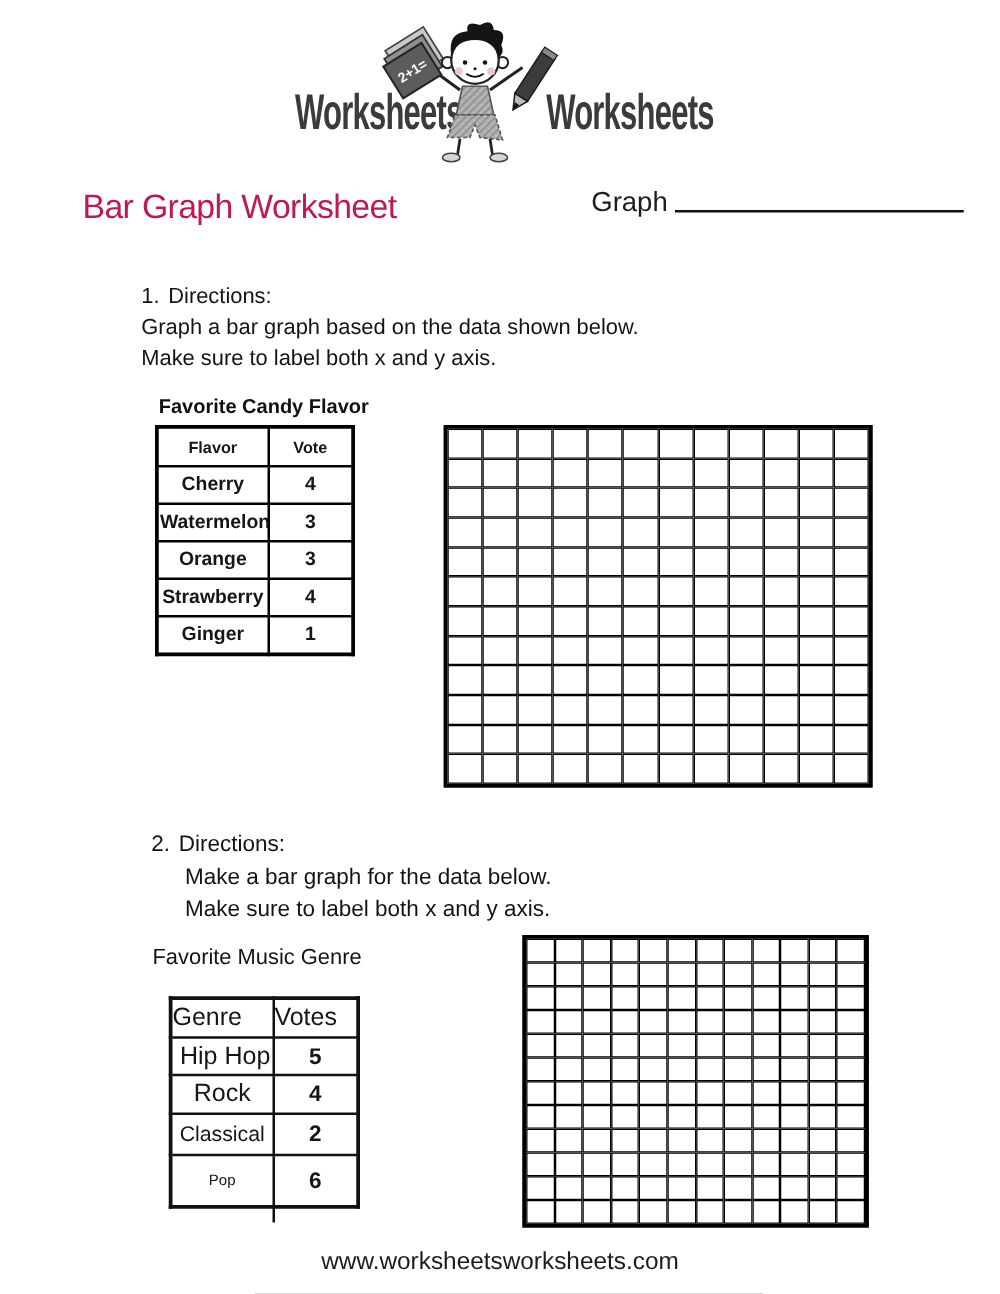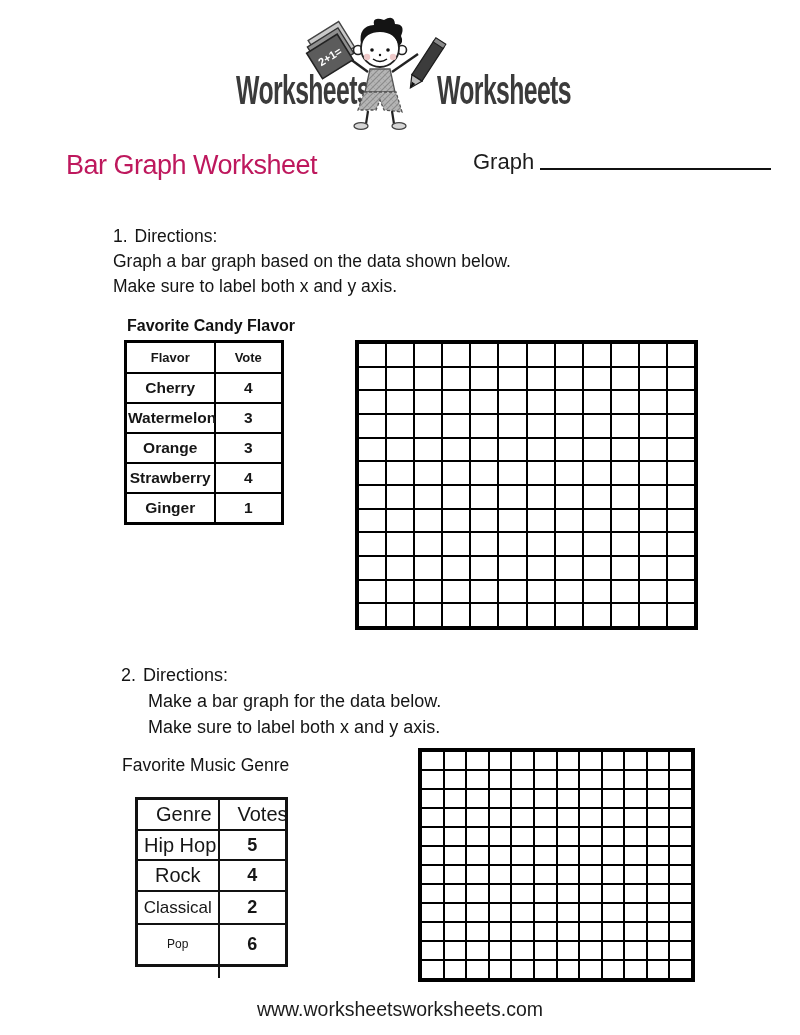--- a/index.html
+++ b/index.html
@@ -56,21 +56,21 @@
   .graph-grid.g1 { left:355px; top:340px; width:337px; height:284px; }
   .graph-grid.g2 { left:418px; top:748px; width:271px; height:228px; }
   .grid-cell { background:#fff; border:1px solid #000; }
 
   
   .music-label { position:absolute; left:122px; top:755px; font-size:17.5px; color:#141414; }
   .music-block { position:absolute; left:135px; top:797px; }
   .music-table { width:150px; }
   .music-table, .music-table td, .music-table th { border:2px solid #111; }
   .music-table { border-width:3px; }
-  .music-table th { font-size:20px; font-weight:normal; text-align:left; padding-left:18px; height:27px; }
+  .music-table th { font-size:20px; font-weight:normal; text-align:left; padding-left:0; height:27px; }
   .music-table td { text-align:center; }
   .music-col1 { width:82px; } .music-col2 { width:68px; }
   .music-table td.genre { font-size:20px; }
   .music-table tr.r-classical td.genre { font-size:17px; }
   .music-table tr.r-pop td.genre { font-size:12px; }
   .music-table td.votes { font-size:18px; font-weight:600; }
   .divider-tail {
     position:absolute; left:83px; bottom:-11px; width:2px; height:11px; background:#111;
   }
 

